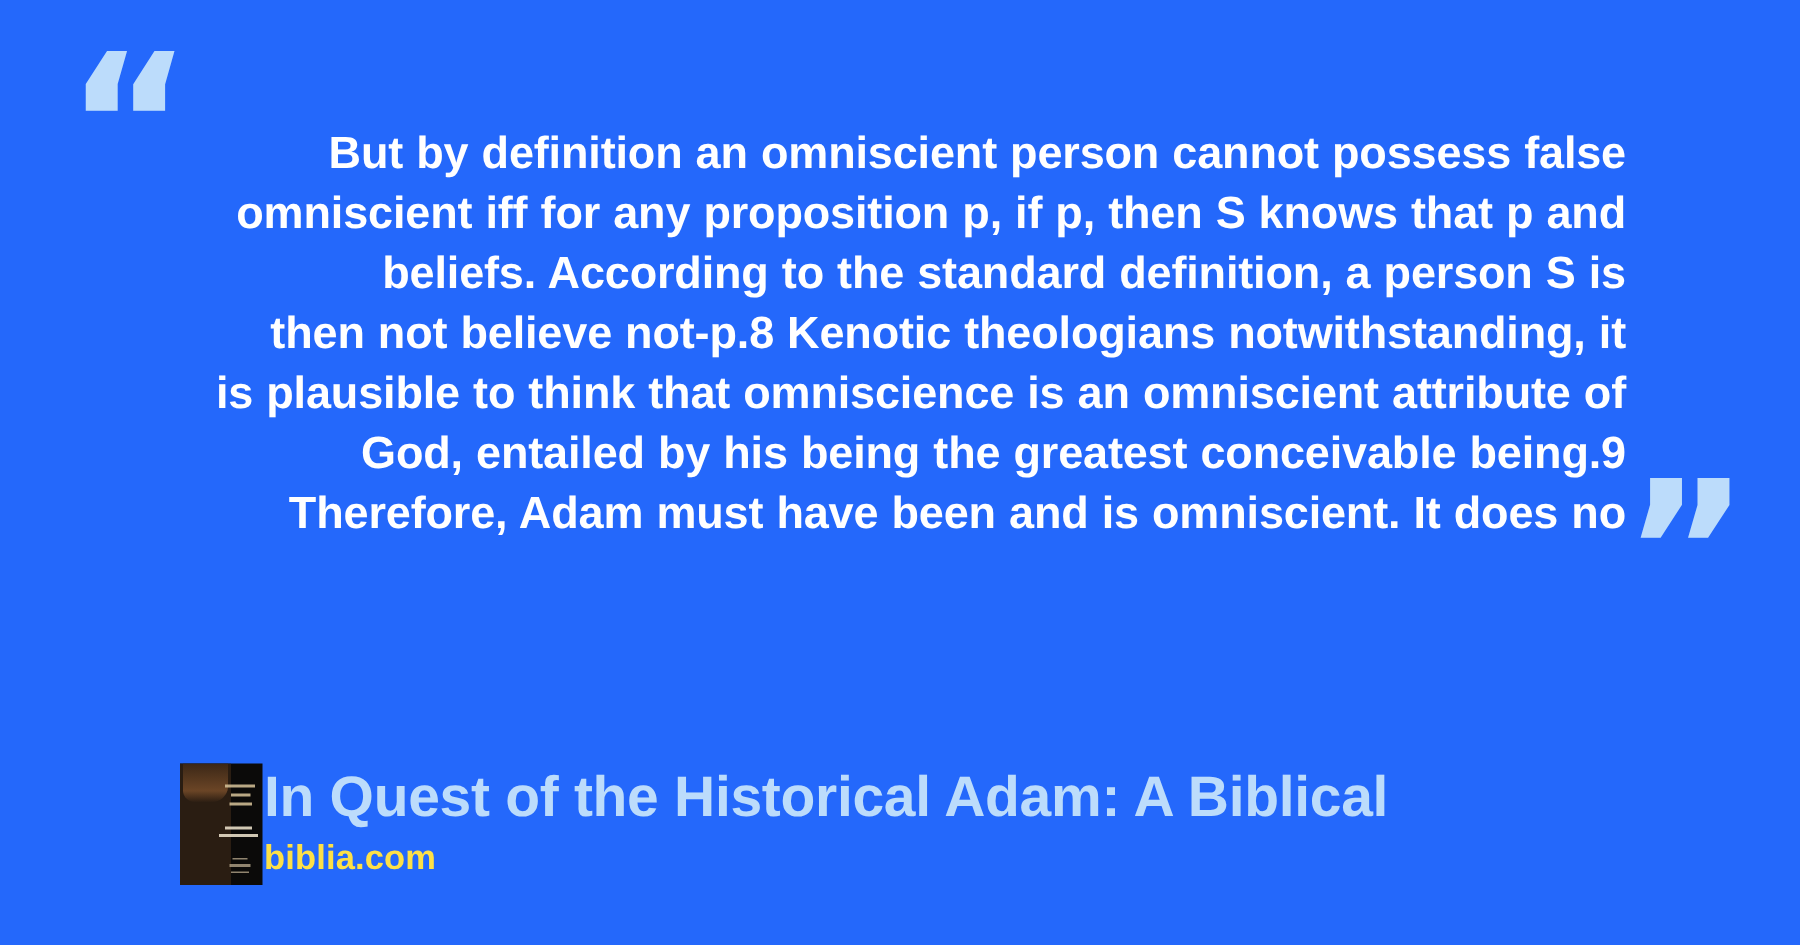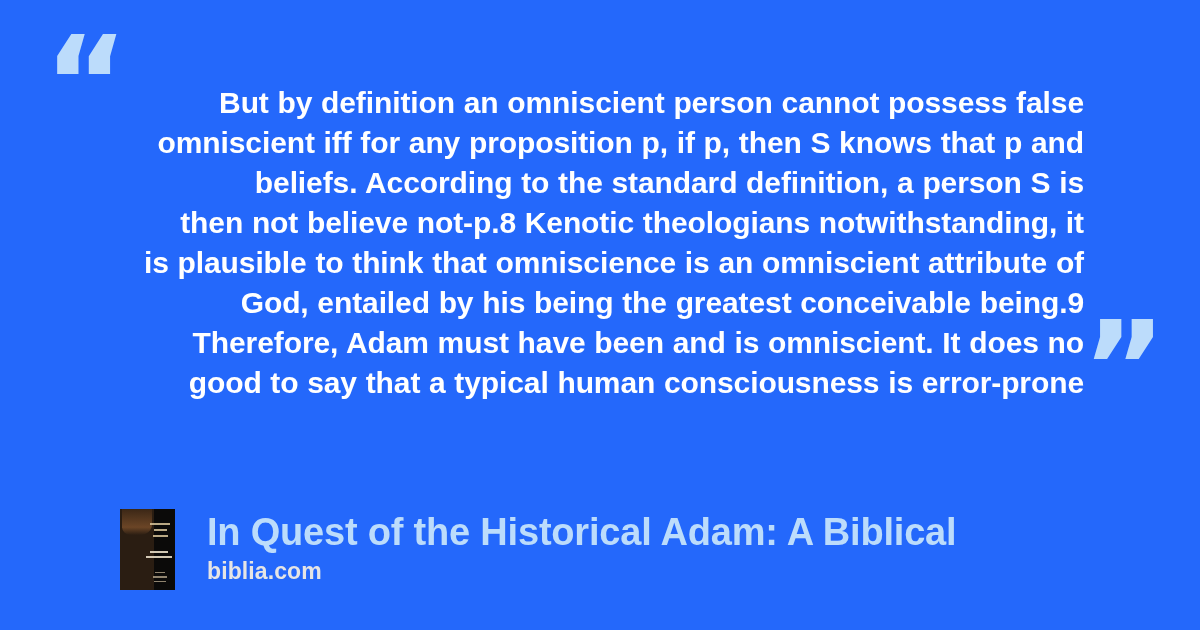--- a/index.html
+++ b/index.html
@@ -61,21 +61,21 @@
     word-spacing: 0.5px;
   }
 
   
   .attribution {
     position: absolute;
     left: 120px;
     bottom: 40px;
     display: flex;
     align-items: flex-start;
-    gap: 32px;
+    gap: 1px;
   }
 
   .book-cover {
     position: relative;
     width: 55px;
     height: 81px;
     flex: 0 0 auto;
     background: #0b0a09;
     overflow: hidden;
     display: block;
@@ -170,21 +170,21 @@
     color: #bcdcfb;
     font-family: "Liberation Sans", sans-serif;
     font-weight: 700;
     font-size: 38px;
     line-height: 46px;
     letter-spacing: -0.2px;
     white-space: nowrap;
   }
   .site-name {
     margin: 2px 0 0 0;
-    color: #e5e5e5;
+    color: #fde047;
     font-family: "Liberation Sans", sans-serif;
     font-weight: 700;
     font-size: 23px;
     line-height: 28px;
     letter-spacing: 0.1px;
   }
 </style>
 </head>
 <body>
 
@@ -193,21 +193,20 @@
   <span class="quote-mark quote-open">“</span>
 
   <div class="quote-body">
     <p class="quote-text">But by definition an omniscient person cannot possess false</p>
     <p class="quote-text">omniscient iff for any proposition p, if p, then S knows that p and</p>
     <p class="quote-text">beliefs. According to the standard definition, a person S is</p>
     <p class="quote-text">then not believe not-p.8 Kenotic theologians notwithstanding, it</p>
     <p class="quote-text">is plausible to think that omniscience is an omniscient attribute of</p>
     <p class="quote-text">God, entailed by his being the greatest conceivable being.9</p>
     <p class="quote-text">Therefore, Adam must have been and is omniscient. It does no</p>
-    <p class="quote-text">good to say that a typical human consciousness is error-prone</p>
   </div>
 
   <span class="quote-mark quote-close">”</span>
 
   <div class="attribution">
 
     <span class="book-cover">
       <span class="face"></span>
       <span class="face-hair"></span>
       <span class="cover-lines">

